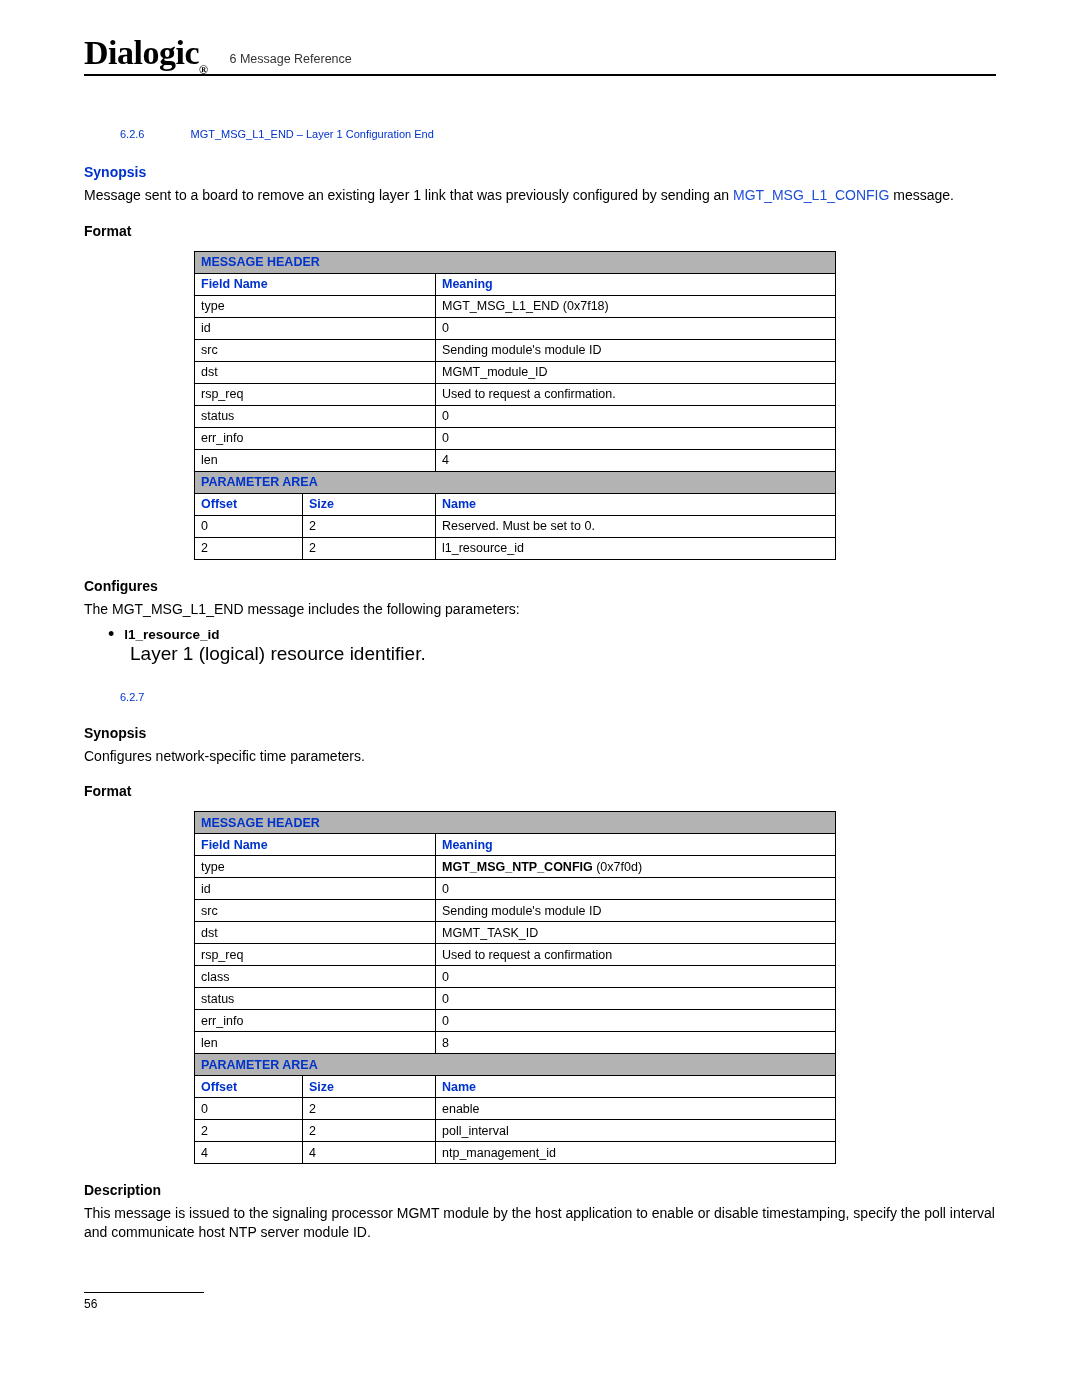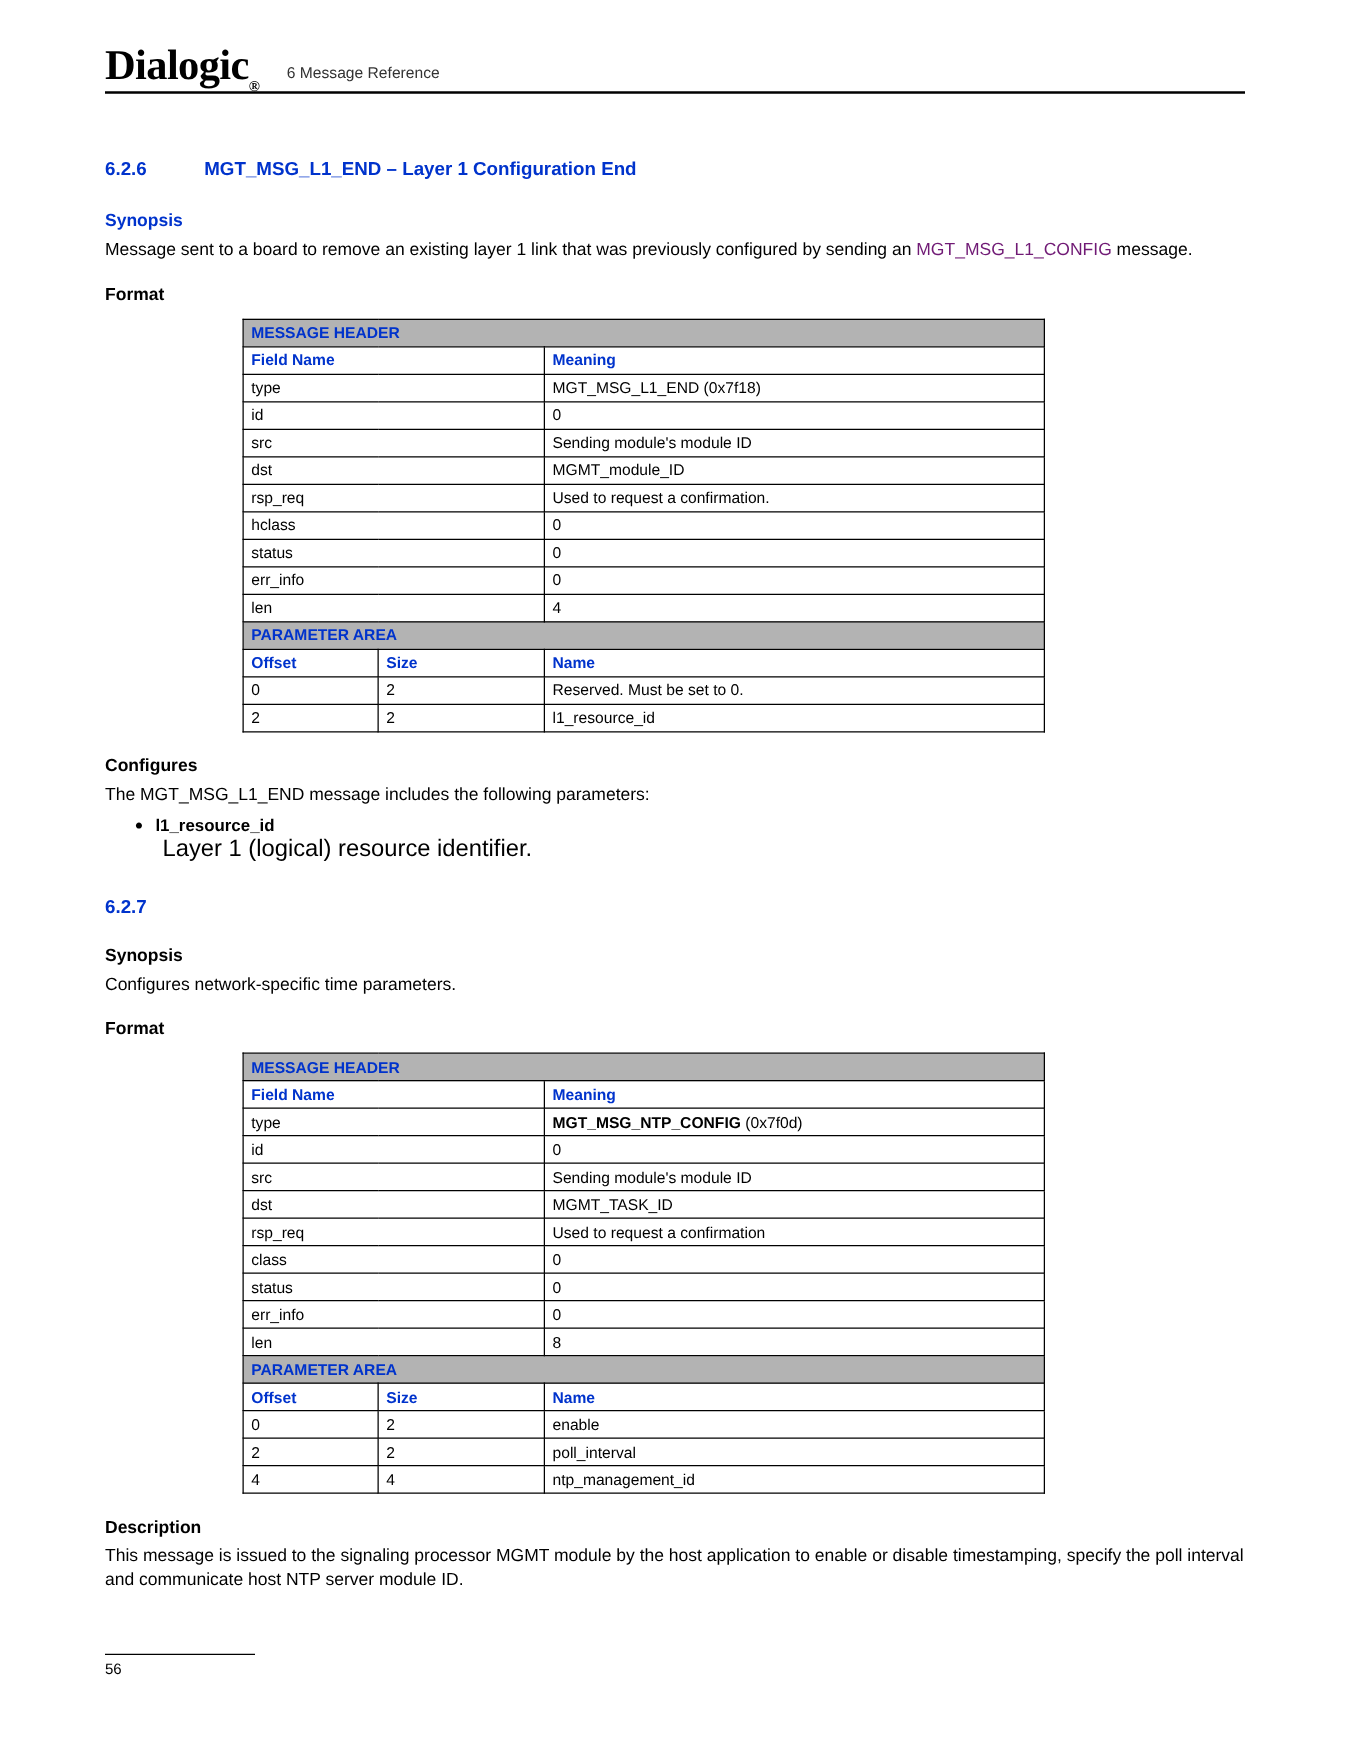--- a/index.html
+++ b/index.html
@@ -37,34 +37,35 @@
   .chapter-ref {
     font-size: 12.5px;
     color: #333;
     position: relative;
     top: 4px;
   }
   .sec-row {
     display: flex;
     gap: 46px;
     color: #0033cc;
-    font-weight: bold;
-    font-size: 15px;
+    font-weight: normal;
+    font-size: 11px;
     margin-bottom: 24px;
+    margin-left: 36px;
   }
   .sec-row.second { margin-top: 26px; margin-bottom: 22px; }
   .subhead {
     font-weight: bold;
     font-size: 14px;
     margin-top: 18px;
     margin-bottom: 6px;
   }
   .subhead.blue { color: #0033cc; }
   .para { font-size: 14px; margin-bottom: 6px; line-height: 1.35; }
-  .link { color: #701a75; }
+  .link { color: #1d4ed8; }
   .bullet-list { margin: 8px 0 8px 24px; }
   .bullet-item { display: flex; gap: 10px; }
   .bullet-dot { font-size: 18px; line-height: 1; margin-top: -2px; }
   .bullet-label { font-weight: bold; }
   .bullet-desc { margin-left: 22px; font-size: 19px; }
   .msg-table {
     border-collapse: collapse;
     width: 642px;
     margin: 12px 0 10px 110px;
     font-size: 12.5px;
@@ -143,24 +144,20 @@
       </tr>
       <tr>
         <td colspan="2">dst</td>
         <td>MGMT_module_ID</td>
       </tr>
       <tr>
         <td colspan="2">rsp_req</td>
         <td>Used to request a confirmation.</td>
       </tr>
       <tr>
-        <td colspan="2">hclass</td>
-        <td>0</td>
-      </tr>
-      <tr>
         <td colspan="2">status</td>
         <td>0</td>
       </tr>
       <tr>
         <td colspan="2">err_info</td>
         <td>0</td>
       </tr>
       <tr>
         <td colspan="2">len</td>
         <td>4</td>

